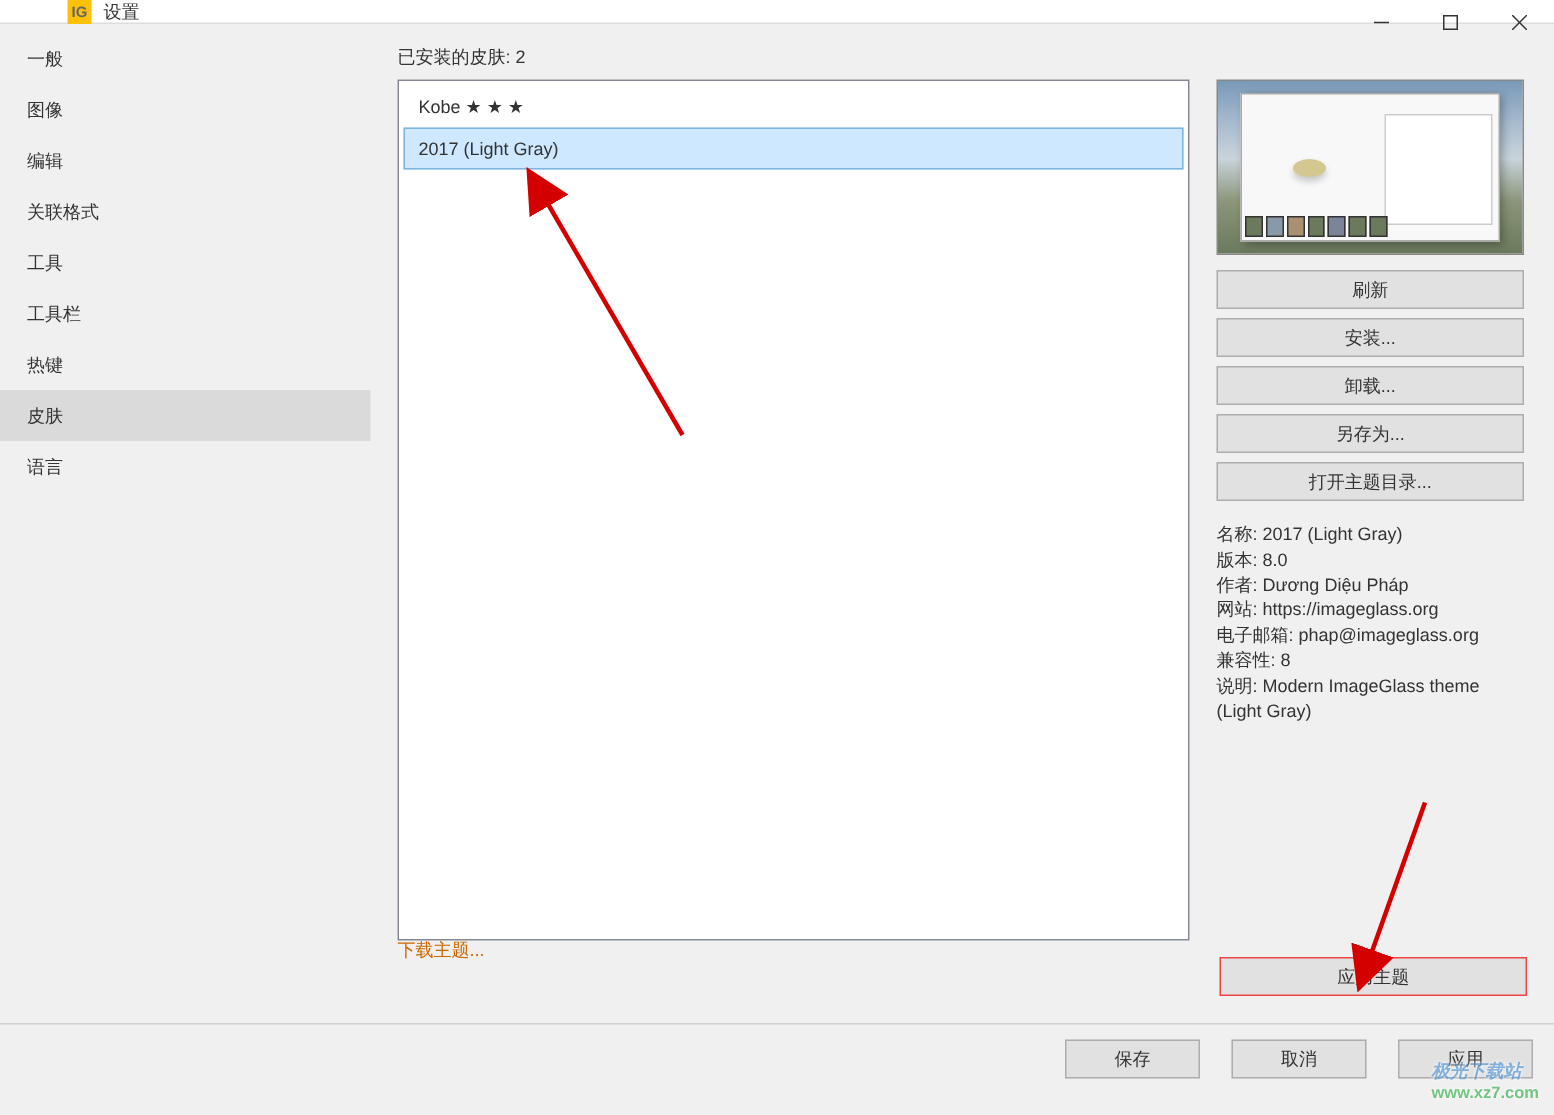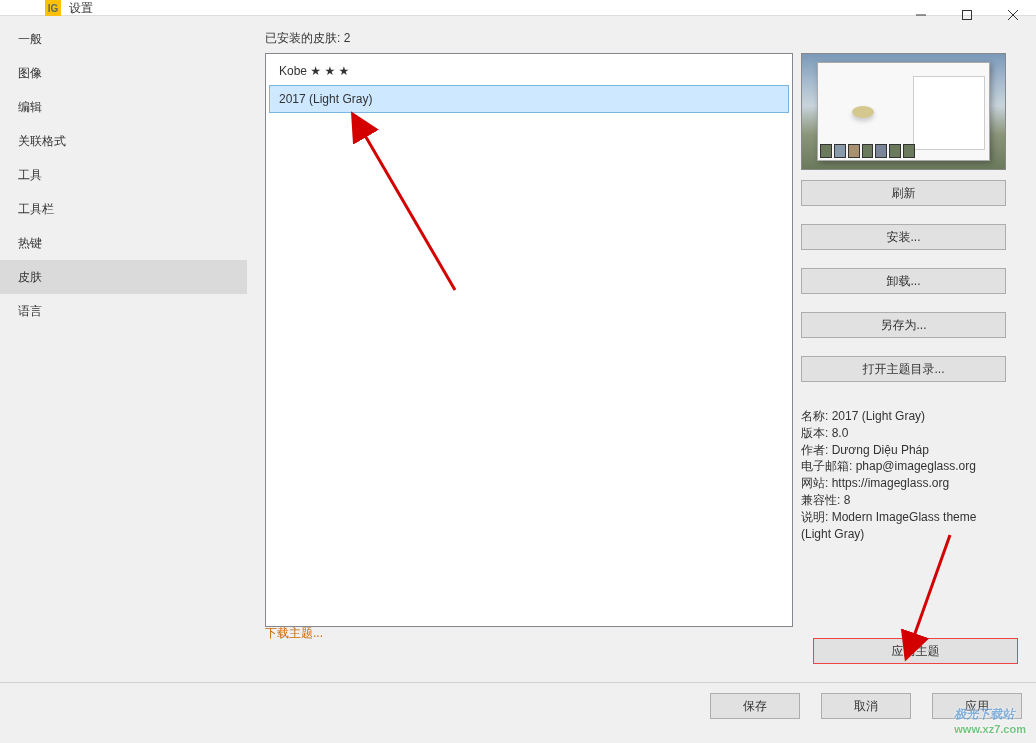--- a/index.html
+++ b/index.html
@@ -33,21 +33,21 @@
     height: 34px; display: flex; align-items: center; padding-left: 18px;
     color: #333; cursor: pointer;
   }
   .sidebar-item.selected { background: #dadada; }
 
   .main {
     flex: 1; padding: 14px 18px 0 18px; position: relative;
   }
   .installed-label { color: #333; margin-bottom: 6px; }
 
-  .content-row { display: flex; gap: 8px; }
+  .content-row { display: flex; gap: 18px; }
 
   .skin-listbox {
     width: 528px; height: 574px; background: #fff; border: 1px solid #828790;
     padding: 3px;
   }
   .skin-item {
     padding: 7px 10px; color: #333; cursor: pointer;
   }
   .skin-item.selected {
     background: #cde8ff; border: 1px solid #7bb5e0; padding: 6px 9px;
@@ -80,21 +80,21 @@
   .preview .thumb-strip span:nth-child(3) { background: #a89070; }
   .preview .thumb-strip span:nth-child(5) { background: #7a8599; }
   .preview .cloud {
     position: absolute; left: 50px; top: 52px; width: 22px; height: 12px;
     background: #d4c890; border-radius: 50%; z-index: 1;
     box-shadow: 0 3px 5px rgba(0,0,0,0.2);
   }
 
   .side-btn {
     height: 26px; background: #e1e1e1; border: 1px solid #adadad;
-    margin-bottom: 18px; cursor: pointer; display: flex;
+    margin-bottom: 6px; cursor: pointer; display: flex;
     align-items: center; justify-content: center; color: #333;
   }
 
   .details { margin-top: 8px; color: #333; line-height: 1.4; }
   .details div { margin-bottom: 0px; }
   .det-label { display: inline; }
   .det-val { display: inline; }
 
   .download-link {
     position: absolute; left: 18px; bottom: 40px; color: #cc6600; cursor: pointer;
@@ -191,22 +191,22 @@
         <div class="side-btn">刷新</div>
         <div class="side-btn">安装...</div>
         <div class="side-btn">卸载...</div>
         <div class="side-btn">另存为...</div>
         <div class="side-btn">打开主题目录...</div>
 
         <div class="details">
           <div><span class="det-label">名称: </span><span class="det-val">2017 (Light Gray)</span></div>
           <div><span class="det-label">版本: </span><span class="det-val">8.0</span></div>
           <div><span class="det-label">作者: </span><span class="det-val">Dương Diệu Pháp</span></div>
+          <div><span class="det-label">网站: </span><span class="det-val">https://imageglass.org</span></div>
           <div><span class="det-label">电子邮箱: </span><span class="det-val">phap@imageglass.org</span></div>
-          <div><span class="det-label">网站: </span><span class="det-val">https://imageglass.org</span></div>
           <div><span class="det-label">兼容性: </span><span class="det-val">8</span></div>
           <div><span class="det-label">说明: </span><span class="det-val">Modern ImageGlass theme (Light Gray)</span></div>
         </div>
       </div>
     </div>
 
     <div class="download-link">下载主题...</div>
     <div class="apply-theme-btn">应用主题</div>
   </div>
 </div>

